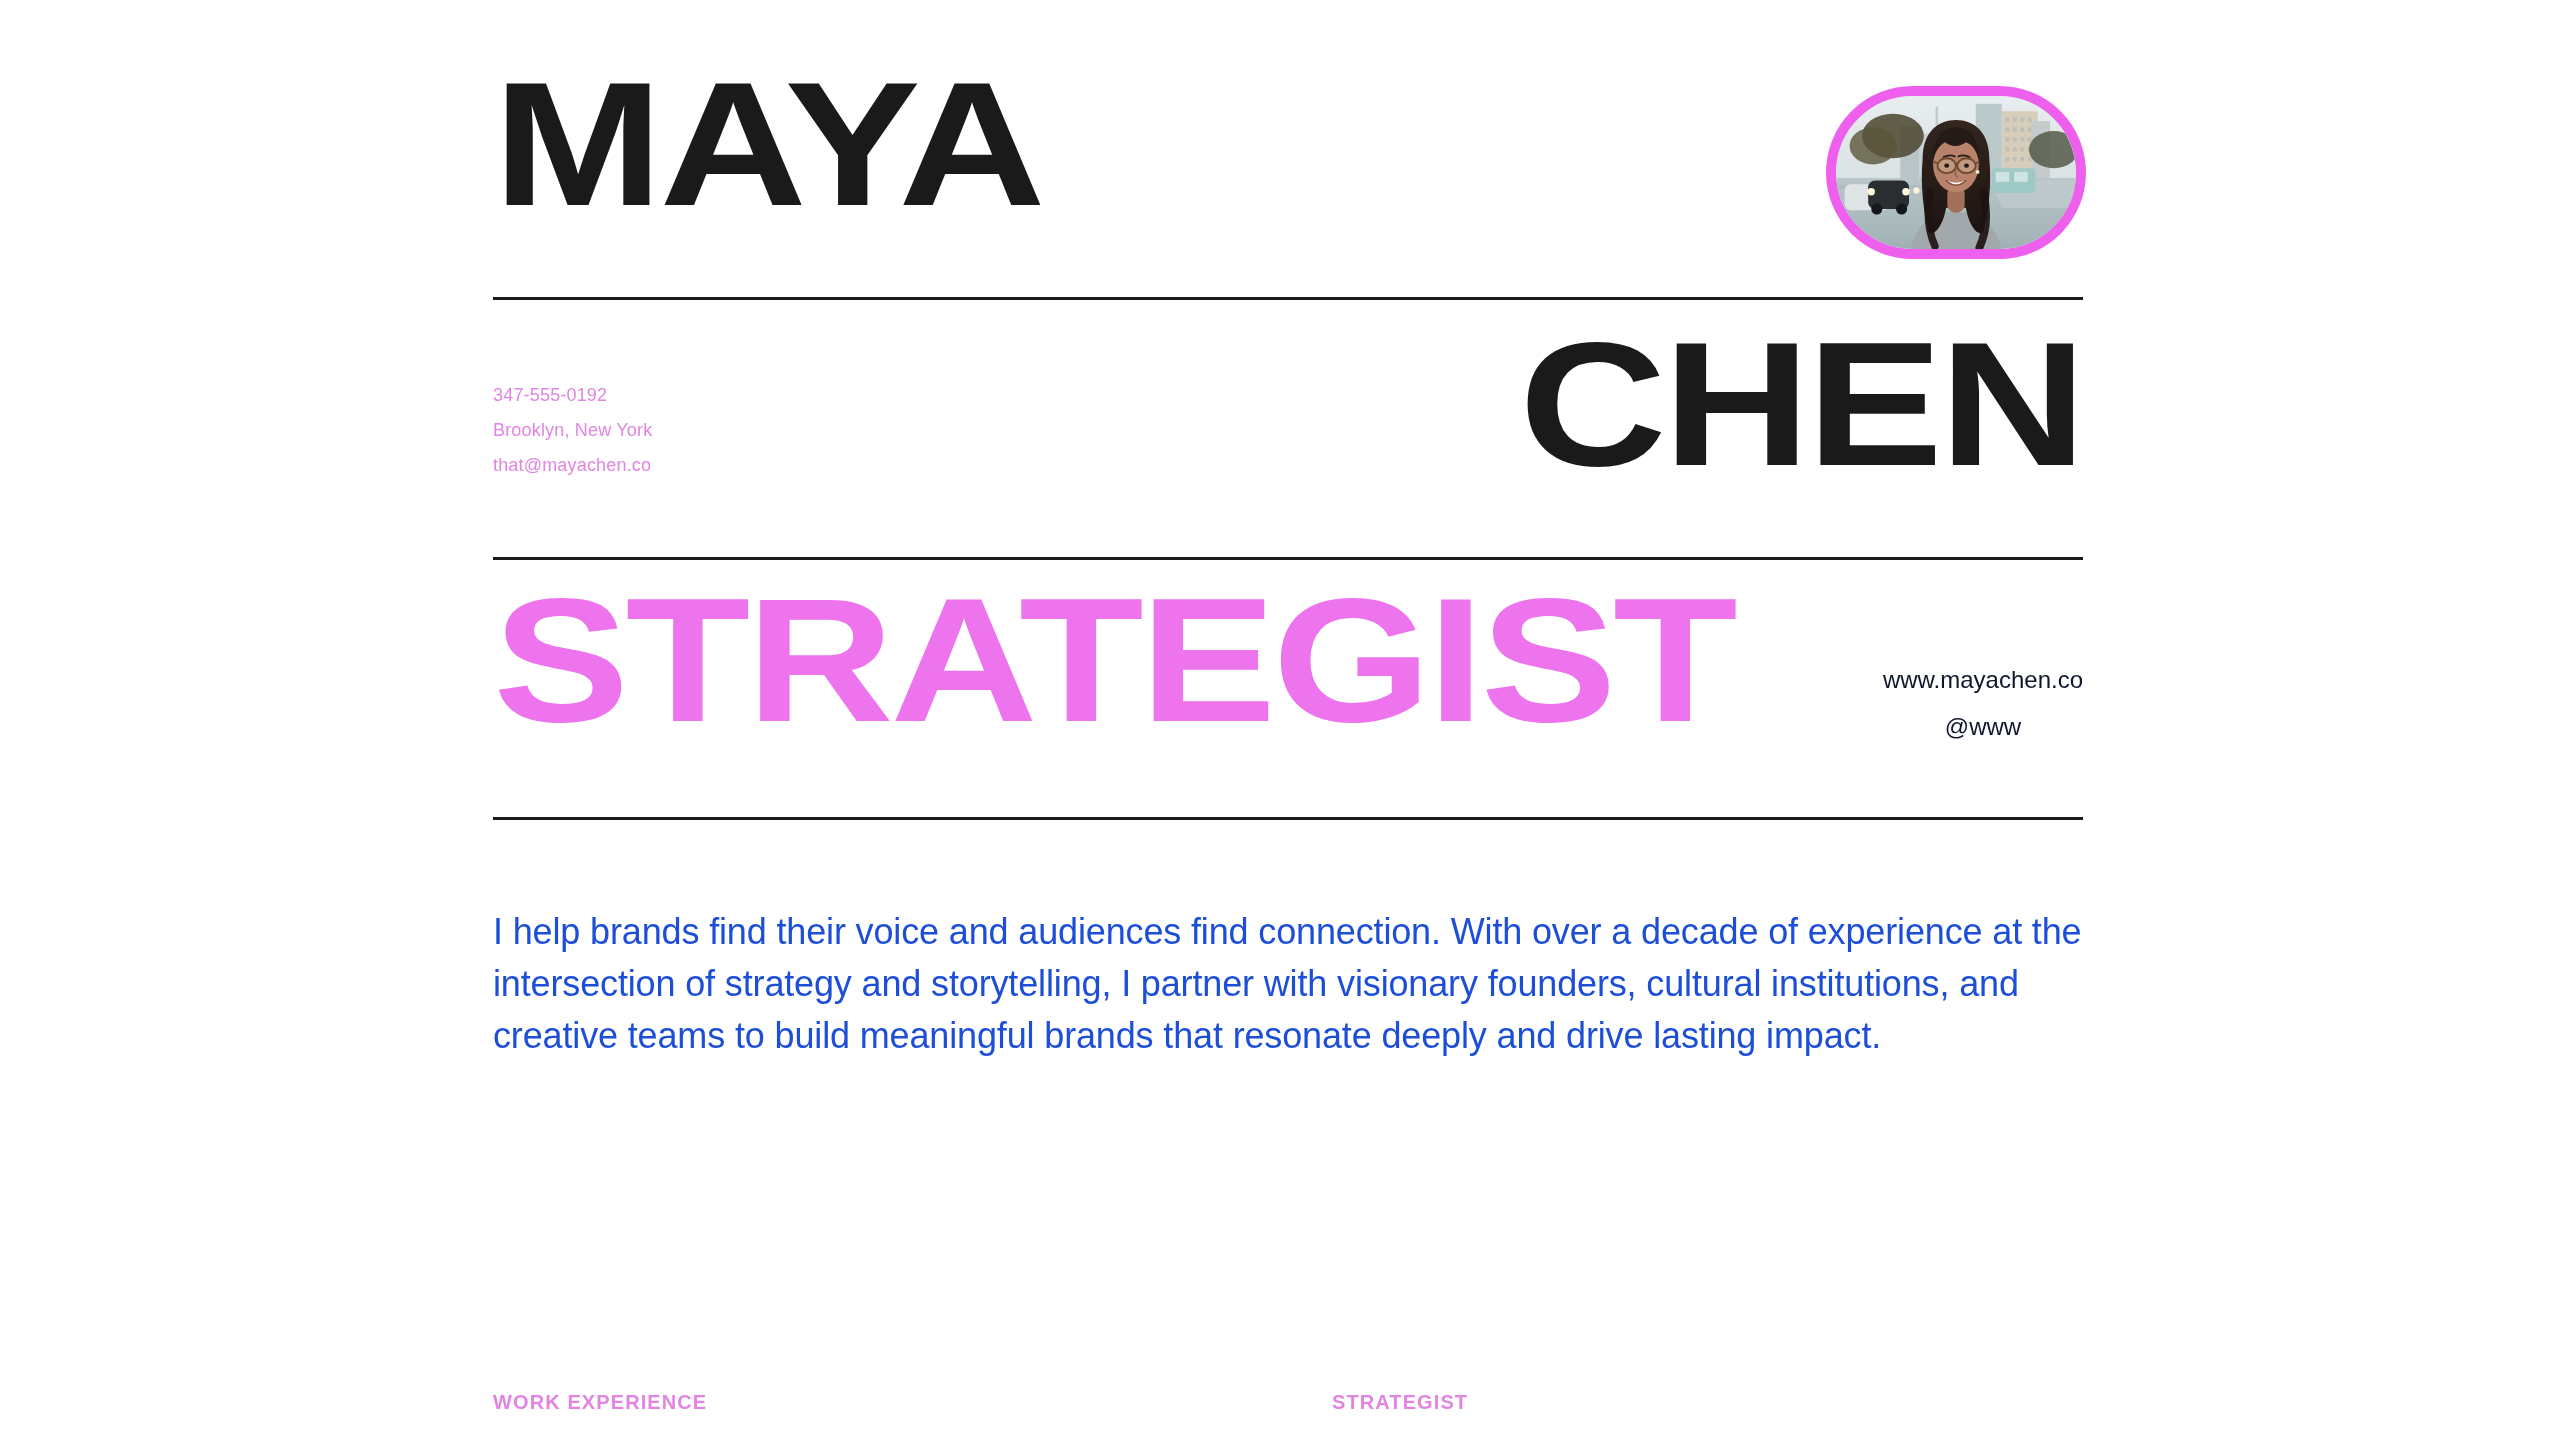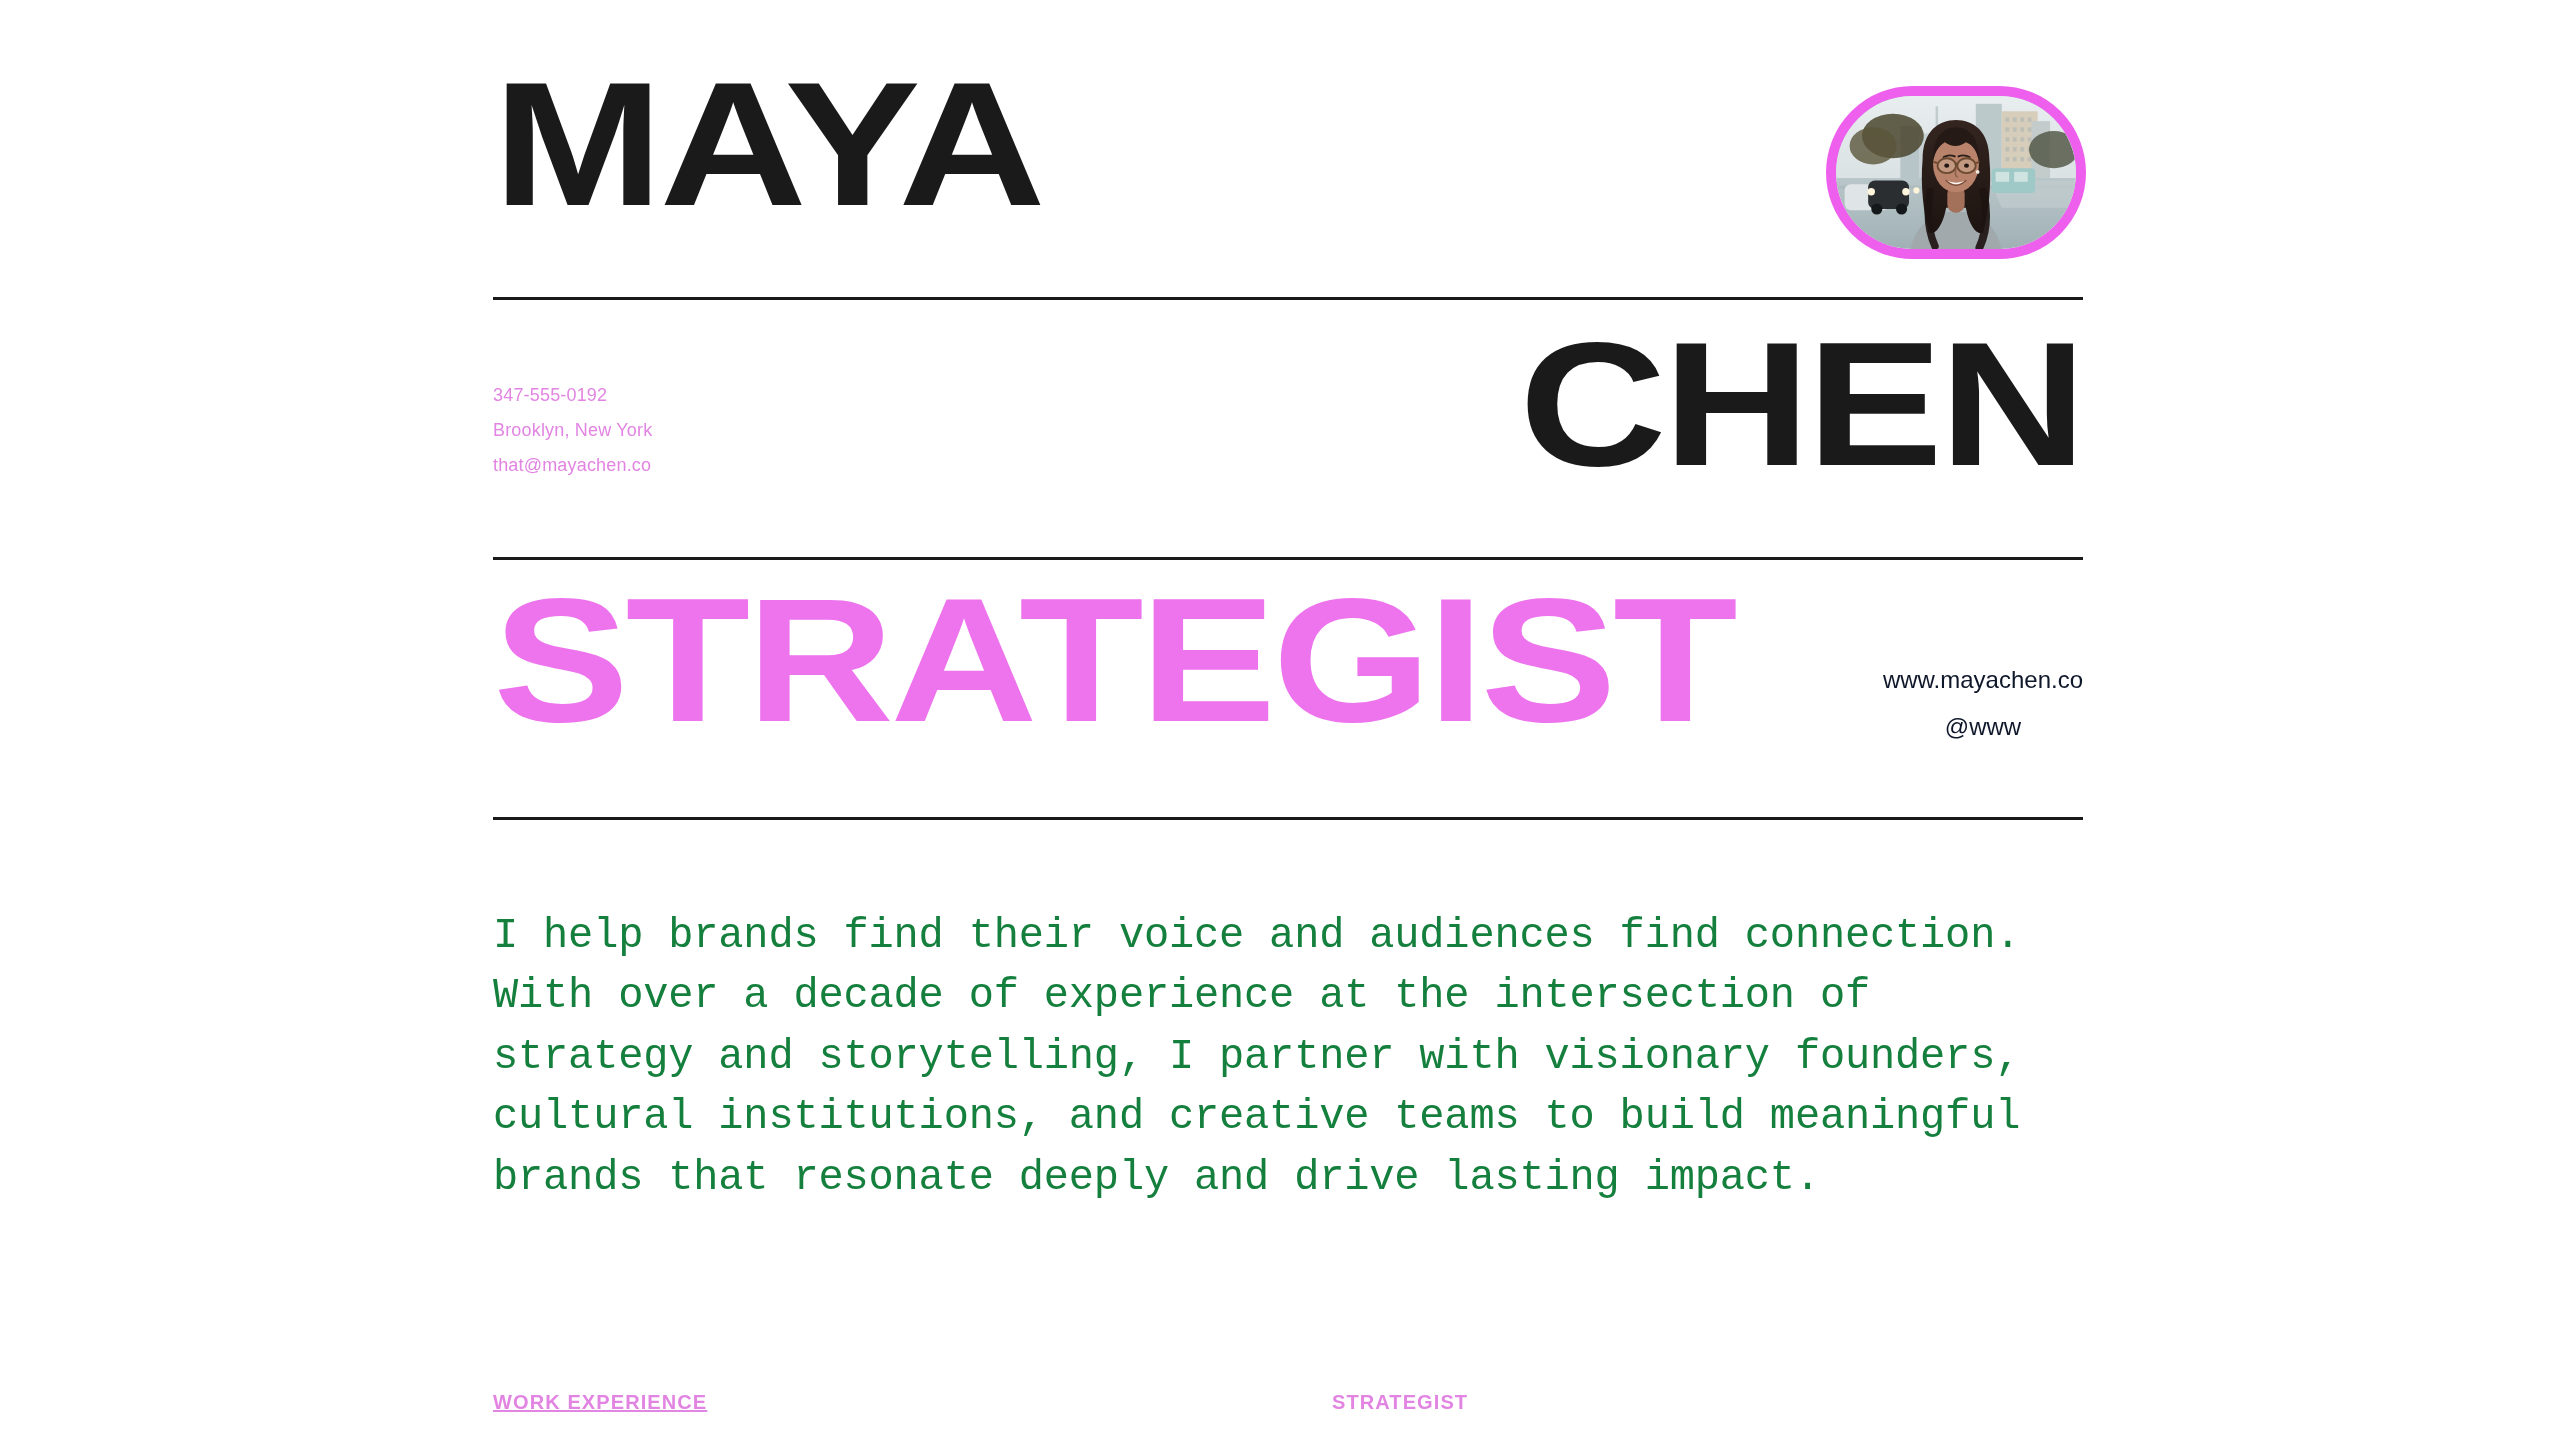--- a/index.html
+++ b/index.html
@@ -121,38 +121,37 @@
     text-align:center;
   }
   .links div { white-space:nowrap; }
 
   
   .summary {
     position:absolute;
     left:0;
     top:906px;
     width:1597px;
-    color:#15803d;
-    font-size:42px;
+    color:#1d4ed8;
+    font-size:36px;
     line-height:1.44;
     letter-spacing:-0.004em;
-    font-family:Liberation Mono, monospace;
   }
 
   
   .section-label {
     position:absolute;
     top:1391px;
     color:#e285e2;
     font-size:20px;
     font-weight:700;
     letter-spacing:0.055em;
     white-space:nowrap;
   }
-  .label-work { left:0;text-decoration:underline; }
+  .label-work { left:0; }
   .label-education { left:839px; }
 </style>
 </head>
 <body>
 
 <div class="page">
   <div class="content">
 
     <div class="display name-first">MAYA</div>
 

